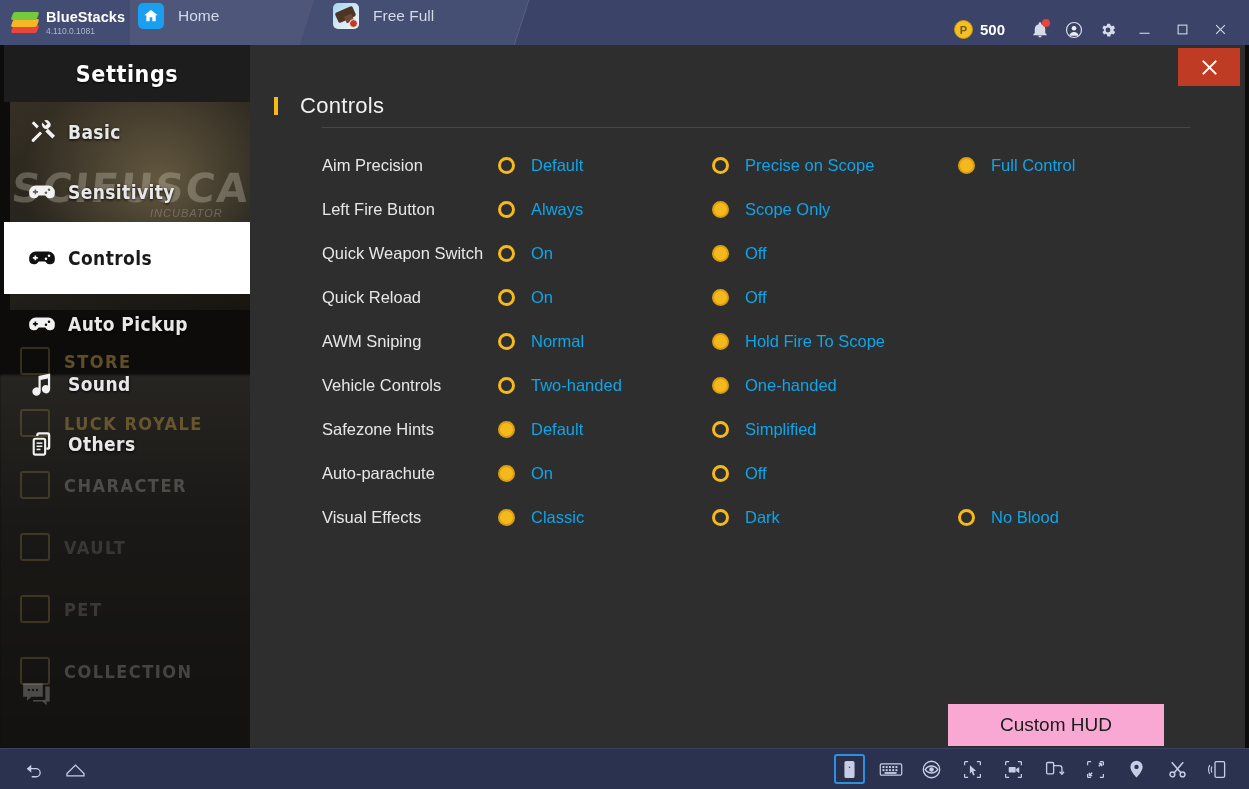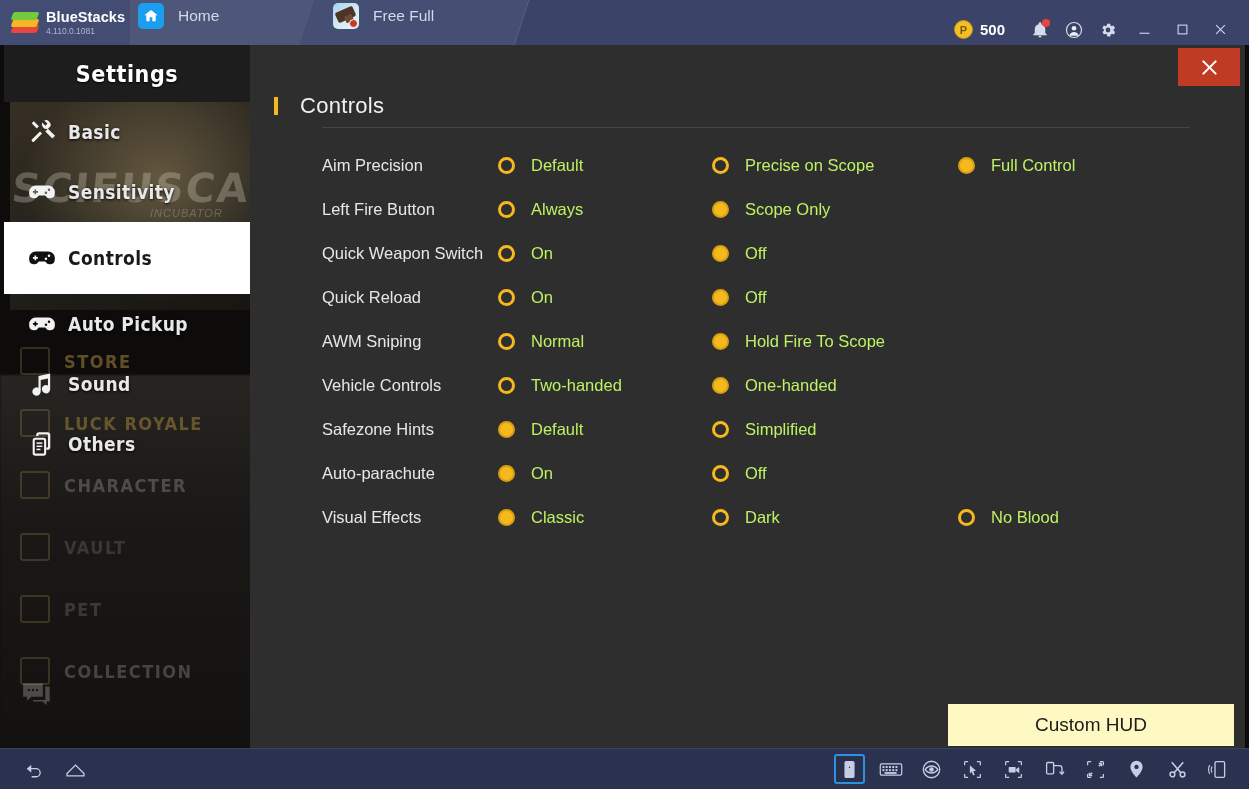--- a/index.html
+++ b/index.html
@@ -188,25 +188,25 @@
     width: 176px; flex: 0 0 auto;
     color: #e7e7e7; font-size: 16.5px; line-height: 1.12;
   }
   .opts { display: flex; align-items: center; flex: 1 1 auto; }
   .opt { display: flex; align-items: center; }
   .opt-c1 { width: 214px; }
   .opt-c2 { width: 246px; }
   .radio { width: 17px; height: 17px; border-radius: 50%; flex: 0 0 auto; }
   .radio.off { border: 3px solid #f5b91e; background: transparent; }
   .radio.on { background: #f5b91e; border: 2px solid #d99f12; }
-  .opt-label { color: #bef264; font-size: 16.5px; margin-left: 16px; white-space: nowrap; }
+  .opt-label { color: #0ea5e9; font-size: 16.5px; margin-left: 16px; white-space: nowrap; }
 
   .hudbtn {
     position: absolute; left: 698px; top: 659px;
-    width: 286px; height: 42px; background: #fef9c3;
+    width: 216px; height: 42px; background: #f9a8d4;
     display: flex; align-items: center; justify-content: center;
     color: #1c1c1c; font-size: 19px;
   }
 
   
   .bottombar {
     position: absolute; left: 0; top: 748px;
     width: 1249px; height: 41px;
     background: #2b3250;
     display: flex; align-items: center;

